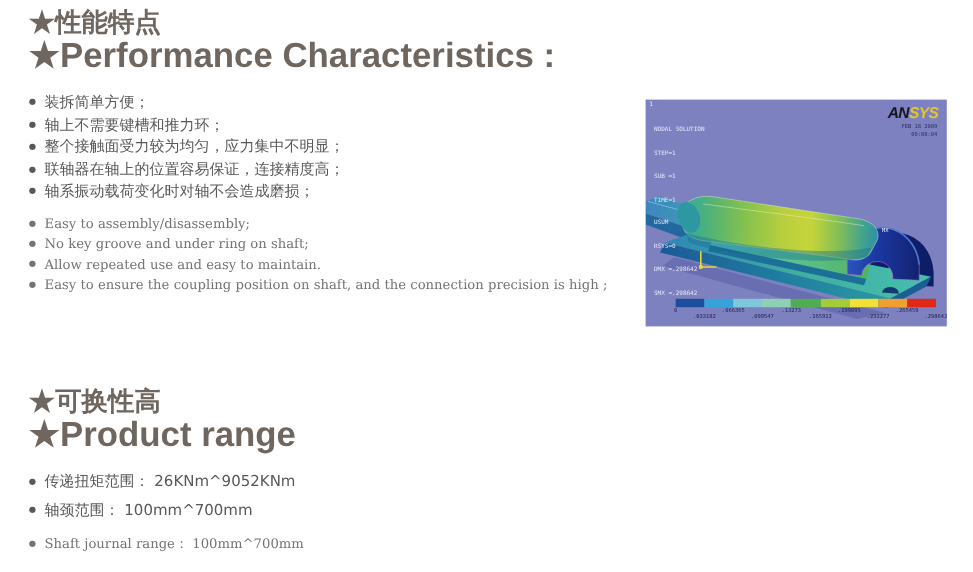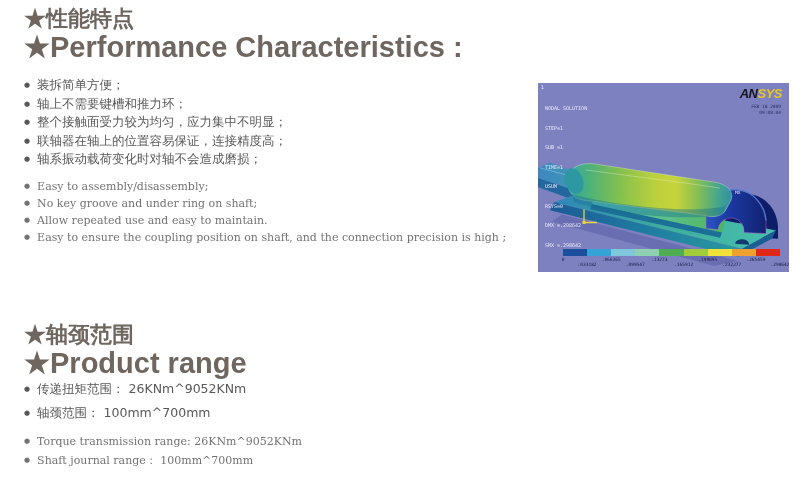--- a/index.html
+++ b/index.html
@@ -17,21 +17,21 @@
   .h-en { font-size:29px; line-height:28px; font-weight:700; color:#6e665f;
           font-family:"Liberation Sans", sans-serif; }
   ul { list-style:none; }
   ul li::before { content:"●"; font-size:7px; vertical-align:2px; margin-right:7px; }
   .list-zh { margin-top:15px; }
   .list-zh li { font-size:12.5px; line-height:17.5px; color:#585858;
                 font-family:"DejaVu Sans", sans-serif; }
   .list-en { margin-top:9px; }
   .list-en li { font-size:11px; line-height:16px; color:#737373;
                 font-family:"DejaVu Serif", serif; }
-  .sec2 .list-zh { margin-top:0; }
+  .sec2 .list-zh { margin-top:12px; }
   .sec2 .list-zh li { line-height:23px; }
   .sec2 .list-en { margin-top:7px; }
   .sec2 .list-en li { line-height:18px; }
 
   
   .ansys { position:absolute; left:538px; top:83px; width:251px; height:189px;
            background:#7d81c0; overflow:hidden; }
   .ansys .model { position:absolute; left:0; top:0; width:251px; height:189px; }
   .plot-num { position:absolute; left:3px; top:1px; font-size:5px; color:#eceef8;
               font-family:"DejaVu Sans Mono", monospace; }
@@ -72,28 +72,27 @@
     </ul>
     <ul class="list-en">
       <li>Easy to assembly/disassembly;</li>
       <li>No key groove and under ring on shaft;</li>
       <li>Allow repeated use and easy to maintain.</li>
       <li>Easy to ensure the coupling position on shaft, and the connection precision is high ;</li>
     </ul>
   </section>
 
   <section class="sec sec2">
-    <h1 class="h-zh">★轴颈范围</h1>
+    <h1 class="h-zh">★可换性高</h1>
     <h1 class="h-en">★Product range</h1>
     <ul class="list-zh">
       <li>传递扭矩范围： 26KNm^9052KNm</li>
       <li>轴颈范围： 100mm^700mm</li>
     </ul>
     <ul class="list-en">
-      <li>Torque transmission range:  26KNm^9052KNm</li>
       <li>Shaft journal range： 100mm^700mm</li>
     </ul>
   </section>
 
   <figure class="ansys">
 
     <svg class="model" viewBox="0 0 251 187" preserveAspectRatio="none" aria-hidden="true">
       <defs>
         <linearGradient id="gShellTop" x1="0" y1="0" x2="1" y2="0">
           <stop offset="0" stop-color="#35a8ac"></stop>

